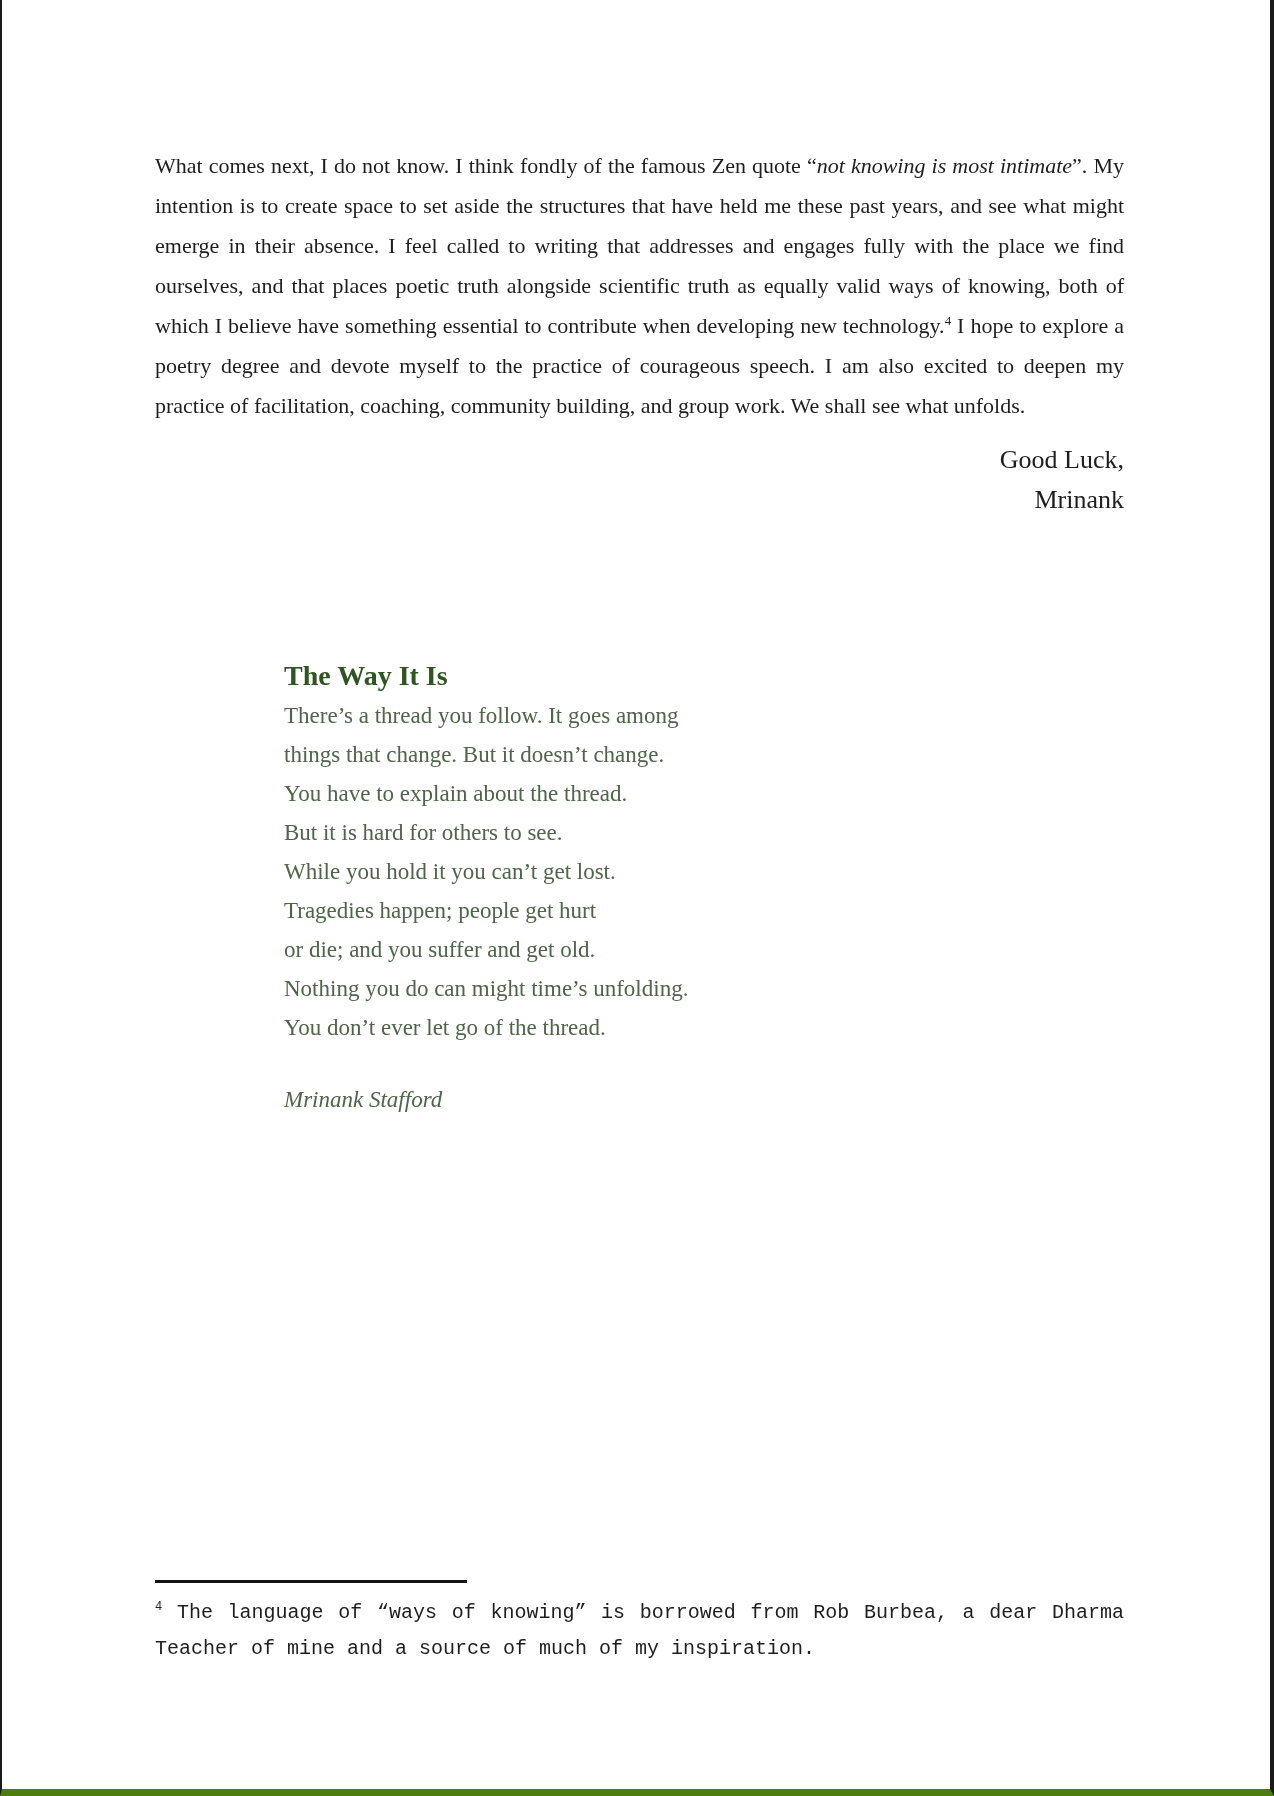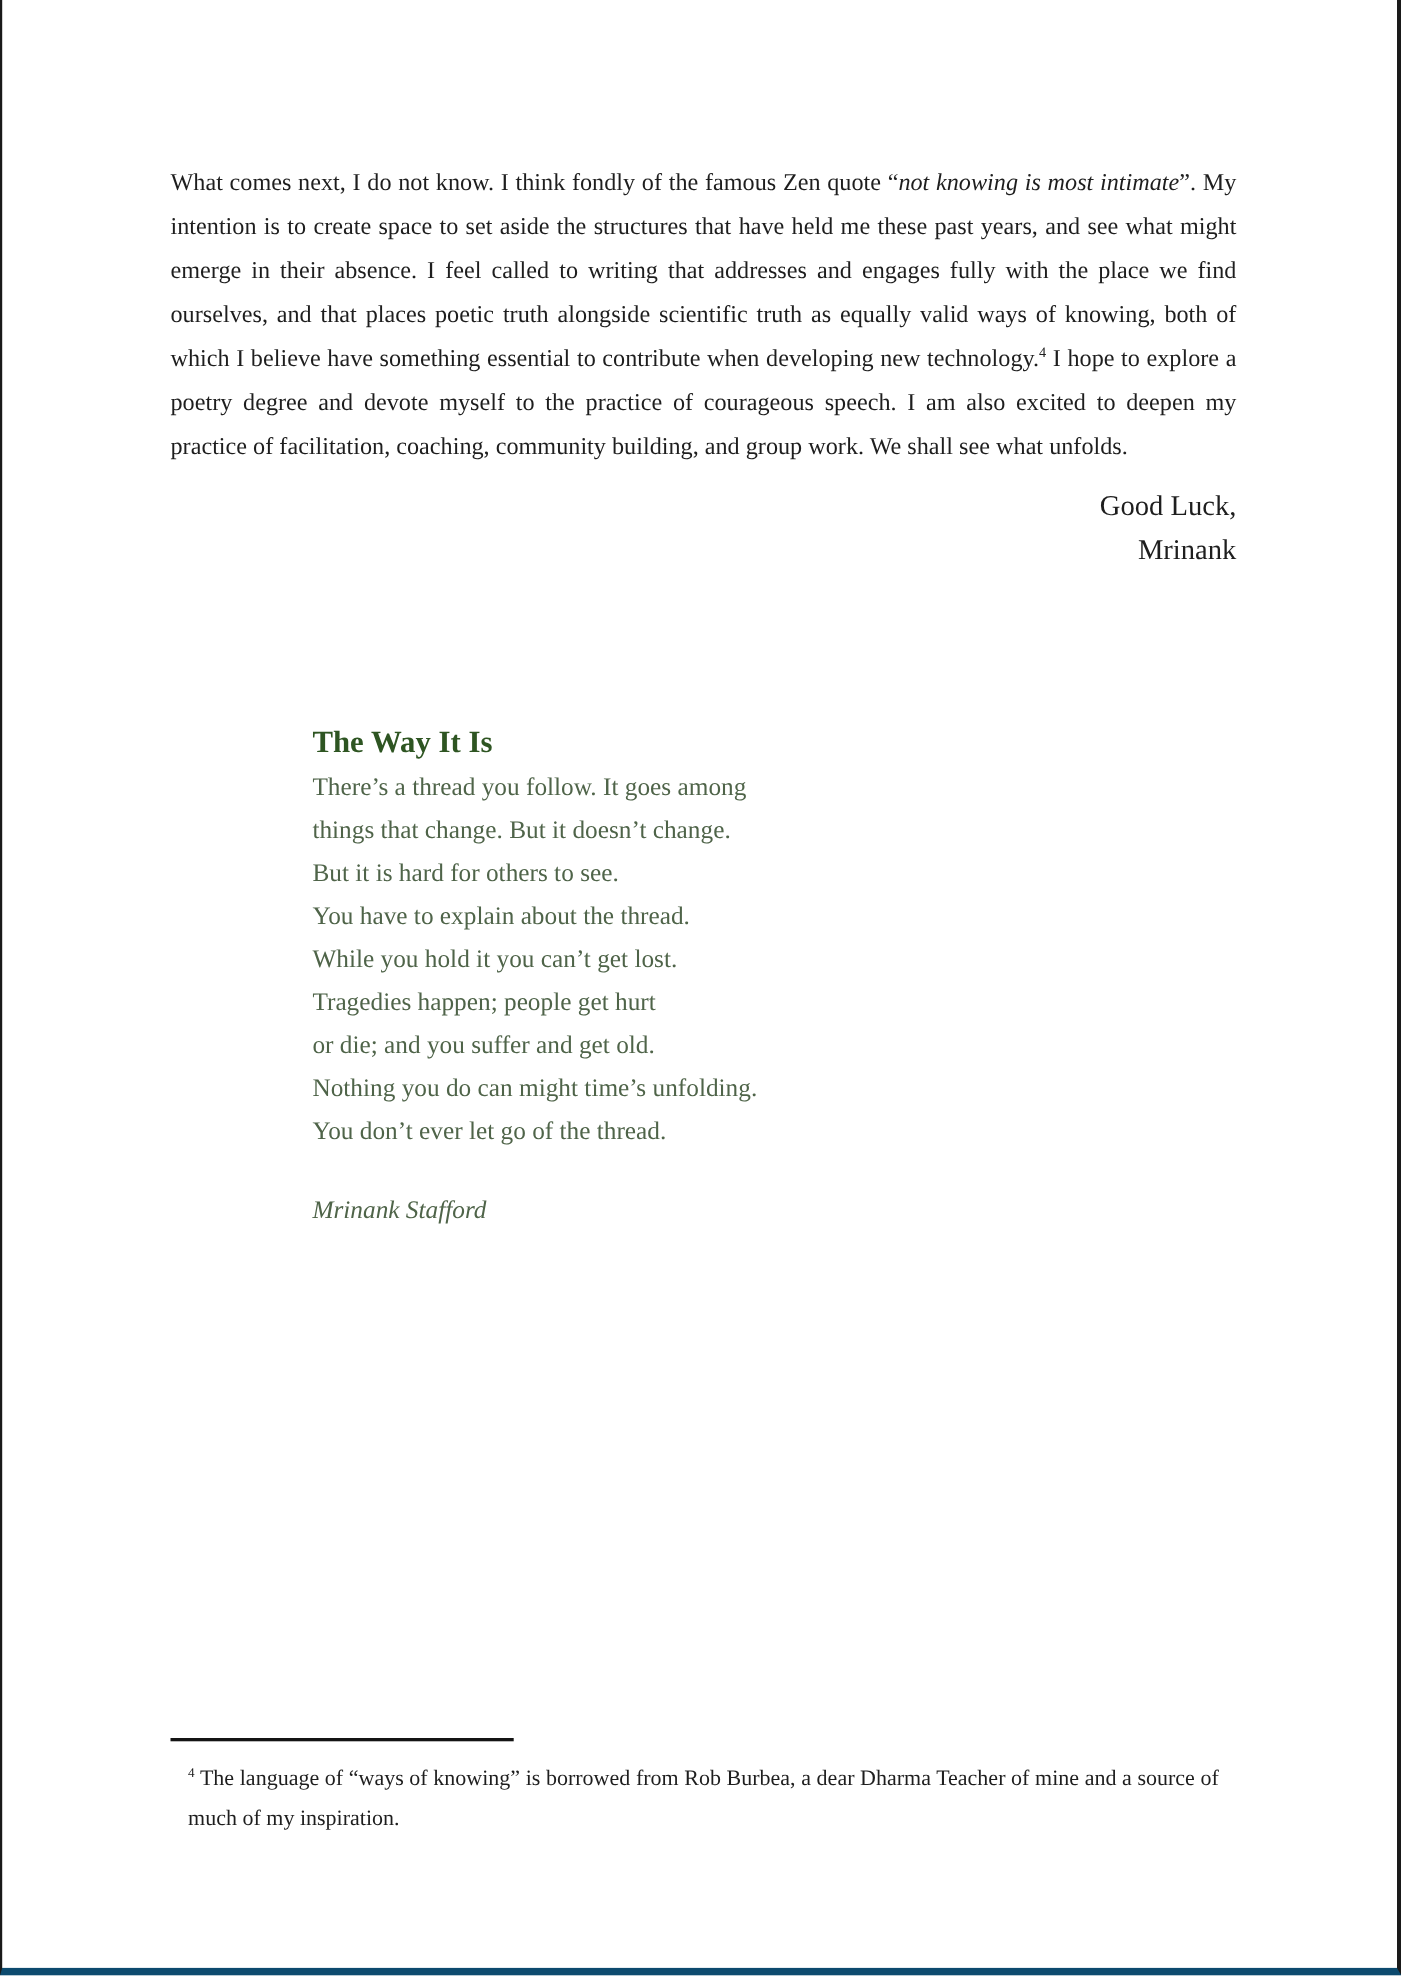--- a/index.html
+++ b/index.html
@@ -8,21 +8,21 @@
     background: #ffffff;
   }
   .page {
     position: relative;
     width: 1274px;
     height: 1796px;
     box-sizing: border-box;
     background: #ffffff;
     border-left: 2px solid #1a1a1a;
     border-right: 4px solid #1a1a1a;
-    border-bottom: 7px solid #0c4a6e;
+    border-bottom: 7px solid #4d7c0f;
     font-family: "Liberation Serif", "DejaVu Serif", serif;
     color: #1e1e1e;
     overflow: hidden;
   }
   .content {
     position: absolute;
     left: 153px;
     top: 0;
     width: 969px;
   }
@@ -77,21 +77,22 @@
   .footnote-rule {
     width: 312px;
     height: 0;
     border-top: 3px solid #141414;
     margin: 0 0 12px 0;
   }
   .footnote-text {
     font-size: 20px;
     line-height: 36px;
     text-align: justify;
-    margin: 16px;
+    margin: 0;
+    font-family: Liberation Mono, monospace;
   }
   .footnote-text sup {
     font-size: 12px;
     line-height: 0;
     vertical-align: super;
   }
   .italic { font-style: italic; }
 </style>
 </head>
 <body>
@@ -105,22 +106,22 @@
     <div class="signoff-block">
       <div>Good Luck,</div>
       <div class="signature-name">Mrinank</div>
     </div>
 
     <div class="poem-section">
       <div class="poem-title">The Way It Is</div>
       <div class="poem-body">
         <div>There’s a thread you follow. It goes among</div>
         <div>things that change. But it doesn’t change.</div>
+        <div>You have to explain about the thread.</div>
         <div>But it is hard for others to see.</div>
-        <div>You have to explain about the thread.</div>
         <div>While you hold it you can’t get lost.</div>
         <div>Tragedies happen; people get hurt</div>
         <div>or die; and you suffer and get old.</div>
         <div>Nothing you do can might time’s unfolding.</div>
         <div>You don’t ever let go of the thread.</div>
       </div>
       <div class="poem-author">Mrinank Stafford</div>
     </div>
 
   </div>

